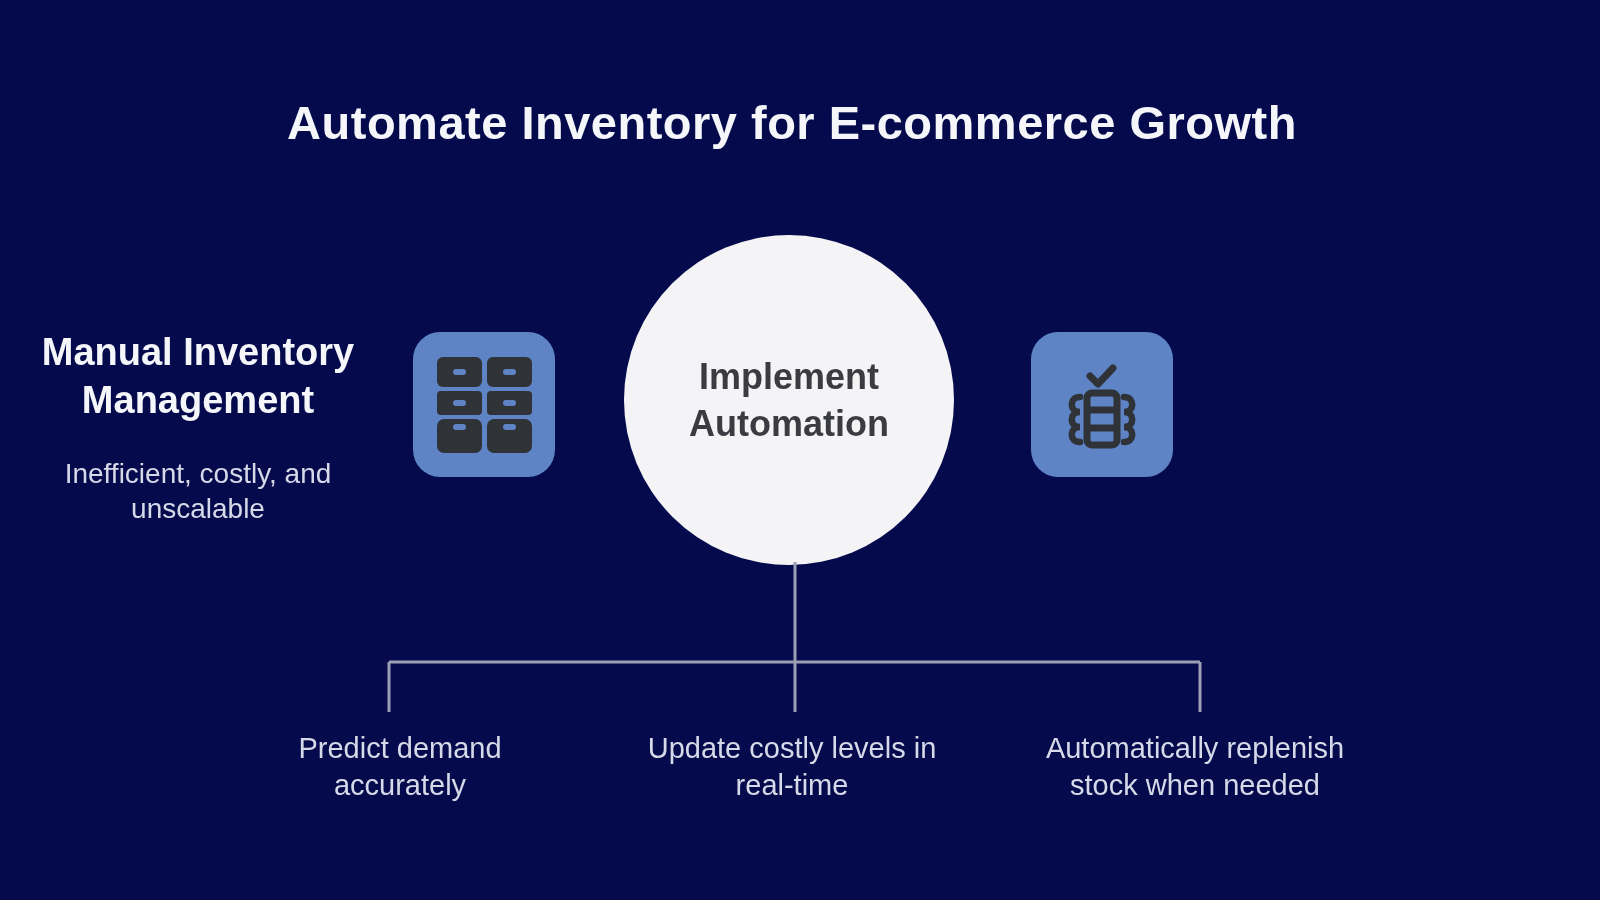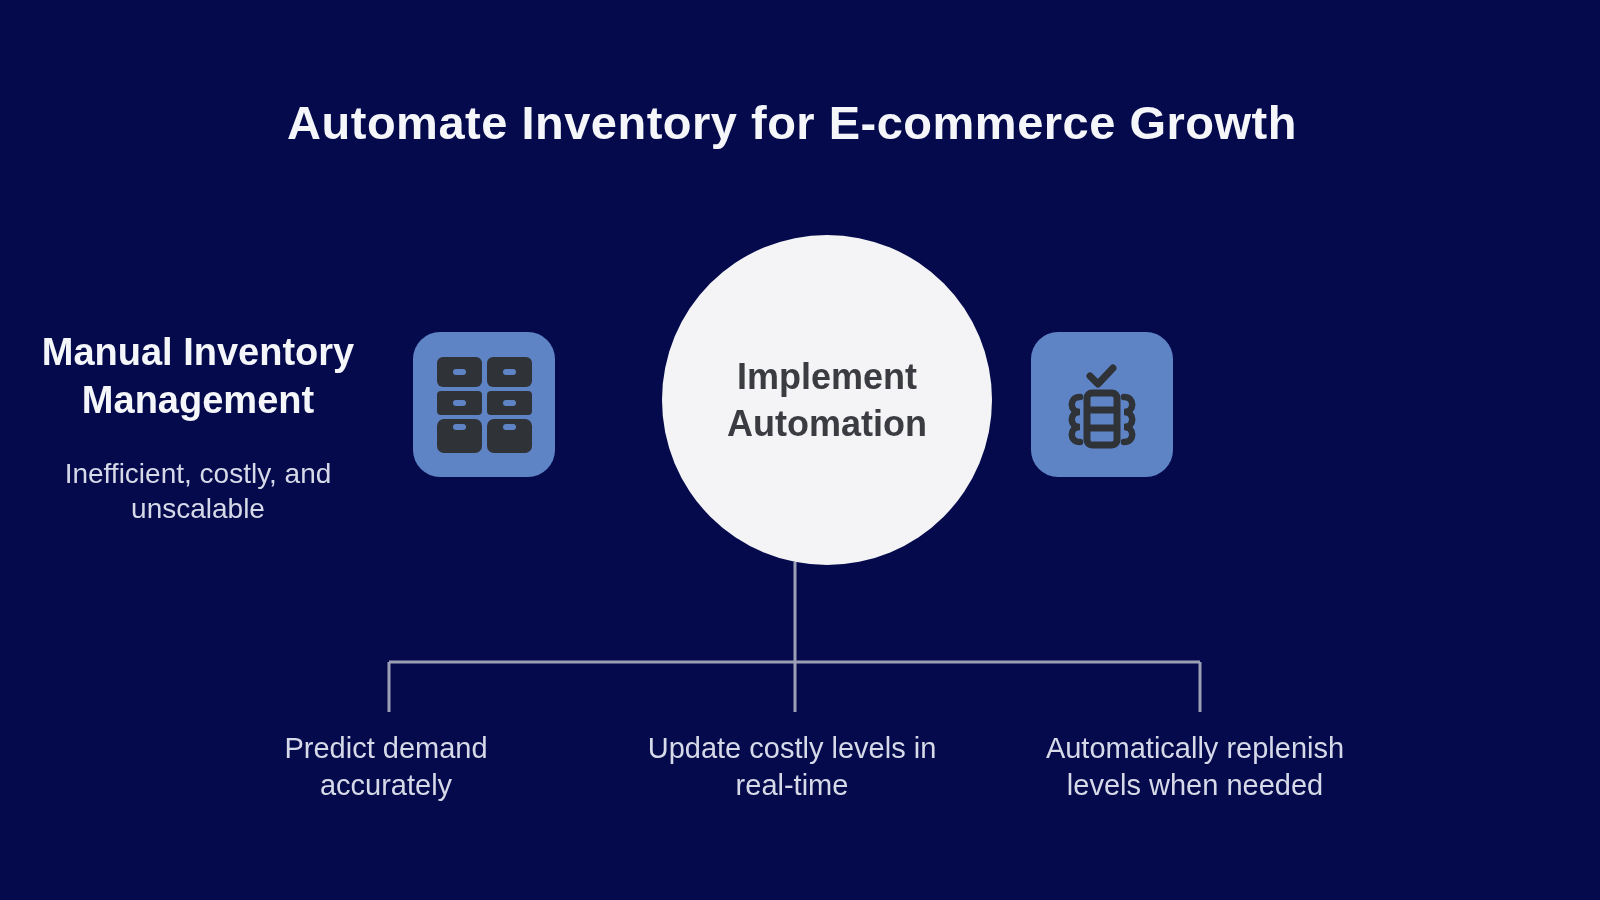--- a/index.html
+++ b/index.html
@@ -38,36 +38,36 @@
     position:absolute;width:142px;height:145px;border-radius:27px;
     background:var(--tile-blue);
     display:flex;align-items:center;justify-content:center;
   }
   .tile-left{left:413px;top:332px;}
   .tile-right{left:1031px;top:332px;}
   .icon-dark-fill{fill:var(--icon-dark);}
   .icon-accent-fill{fill:var(--tile-blue);}
   .icon-dark-stroke{stroke:var(--icon-dark);fill:none;}
   .circle{
-    position:absolute;left:662px;top:235px;width:330px;height:330px;
+    position:absolute;left:624px;top:235px;width:330px;height:330px;
     border-radius:50%;background:var(--circle-fill);
     display:flex;align-items:center;justify-content:center;
   }
   .circle-label{
     font-size:36px;font-weight:700;line-height:47px;text-align:center;
     color:var(--circle-text);white-space:pre-line;
   }
   .connector{position:absolute;left:0;top:0;pointer-events:none;}
   .connector path{stroke:var(--connector);}
   .benefit{
     position:absolute;top:730px;width:360px;text-align:center;
     font-size:29px;font-weight:500;line-height:37px;
     color:var(--muted-text);white-space:pre-line;
   }
-  .benefit-1{left:206px;}
+  .benefit-1{left:220px;}
   .benefit-2{left:612px;}
   .benefit-3{left:1015px;}
 </style>
 </head>
 <body>
 
 <div class="canvas">
 
   <h1 class="title">Automate Inventory for E-commerce Growth</h1>
 
@@ -120,15 +120,15 @@
 
   <svg class="connector" width="1600" height="900" viewBox="0 0 1600 900">
     <path d="M795 562 L795 712 M389 662 L1200 662 M389 662 L389 712 M1200 662 L1200 712" fill="none" stroke-width="3"></path>
   </svg>
 
   <div class="benefit benefit-1">Predict demand
 accurately</div>
   <div class="benefit benefit-2">Update costly levels in
 real-time</div>
   <div class="benefit benefit-3">Automatically replenish
-levels when needed</div>
+stock when needed</div>
 
 </div>
 
 </body></html>

